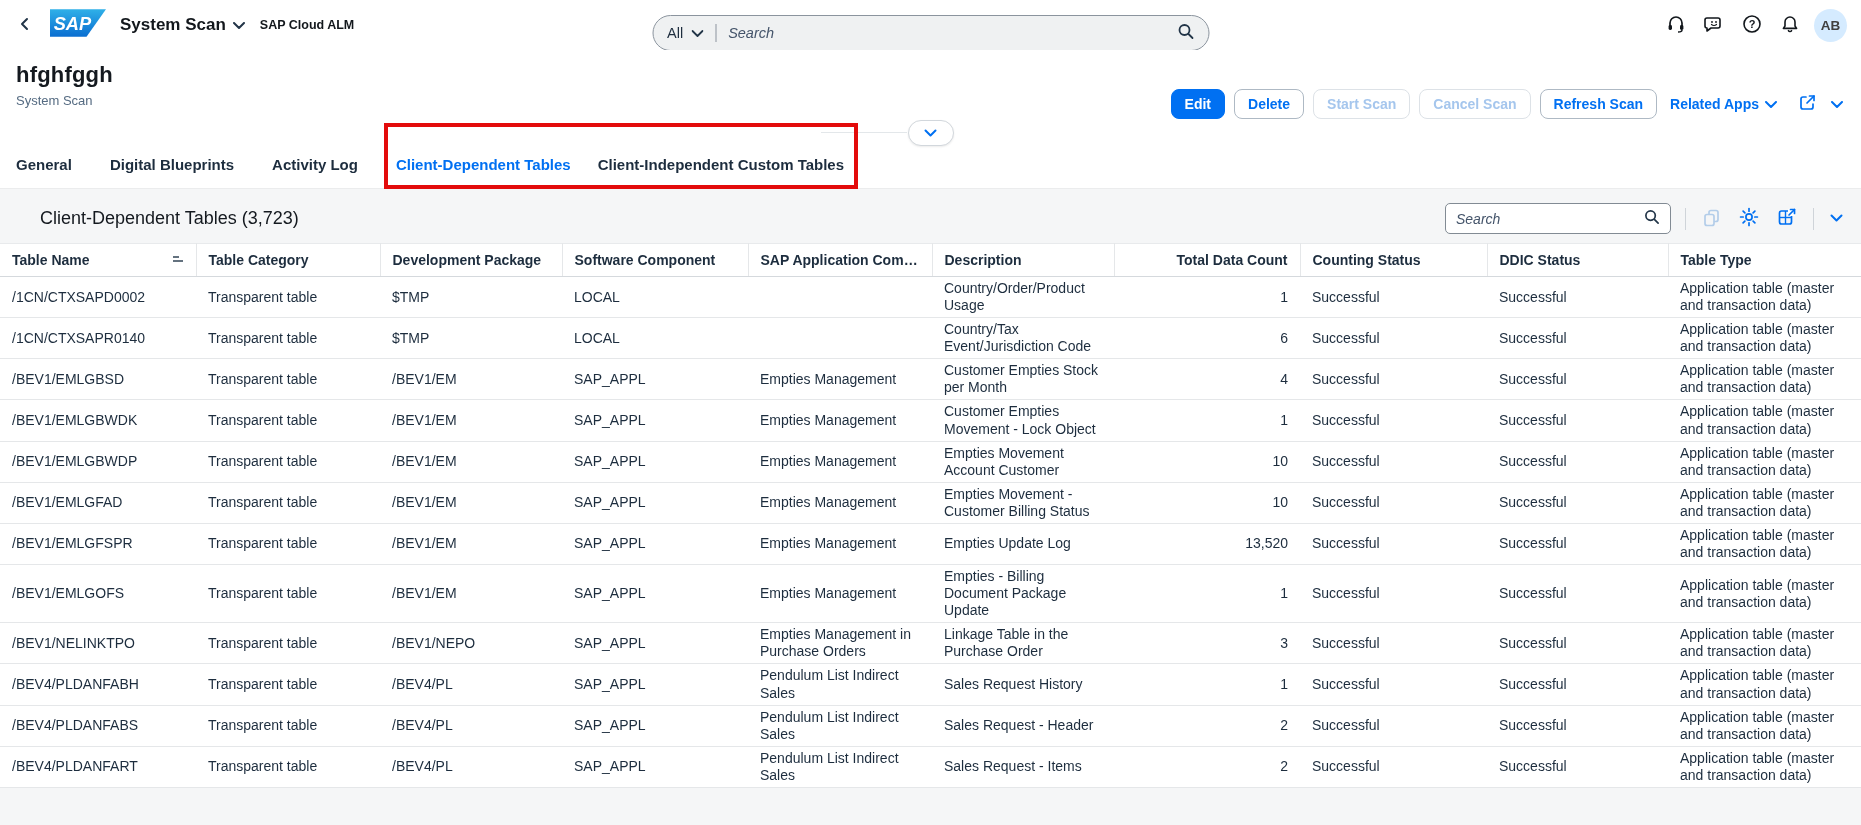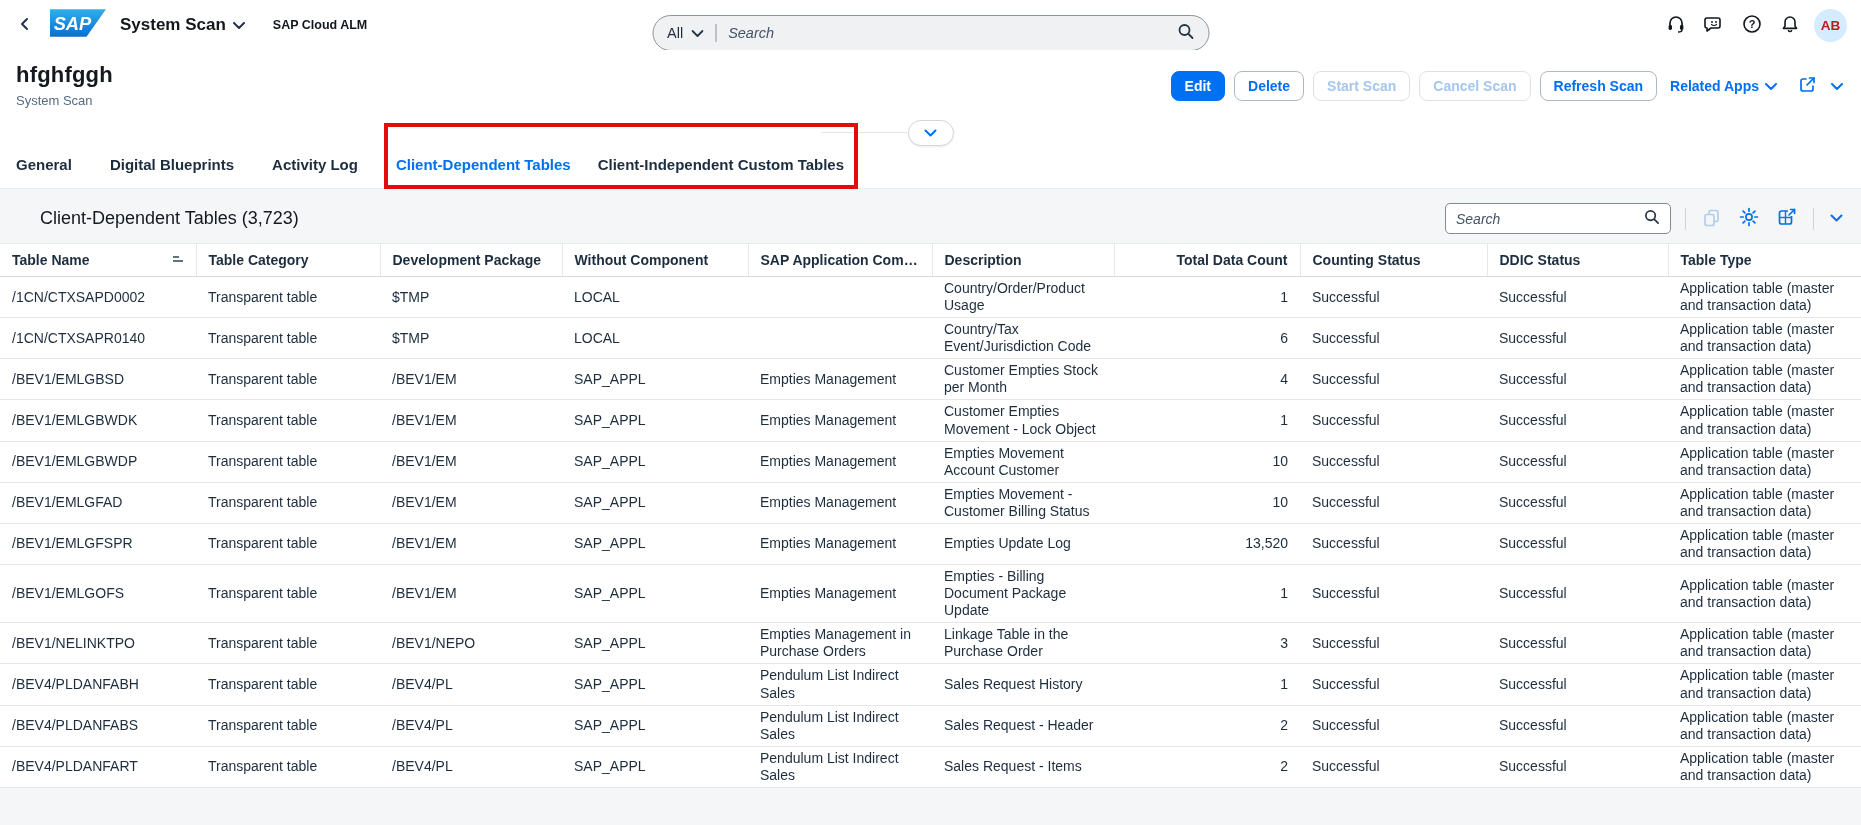--- a/index.html
+++ b/index.html
@@ -4,36 +4,36 @@
 <style>
   * { margin:0; padding:0; box-sizing:border-box; }
   html,body { width:1861px; height:825px; overflow:hidden; background:#fff;
               font-family:"Liberation Sans", sans-serif; color:#1d2d3e; }
 
   
   .shell { position:relative; height:50px; background:#fff; display:flex; align-items:center; padding:0 14px; }
   .shell-left { display:flex; align-items:center; gap:14px; }
   .icon-btn { background:none; border:none; cursor:pointer; display:flex; align-items:center; justify-content:center; padding:4px; }
   .app-title { font-size:17px; font-weight:700; color:#12171c; display:flex; align-items:center; gap:7px; cursor:pointer; }
-  .product-name { font-size:12.5px; font-weight:700; color:#12171c; margin-left:14px; }
+  .product-name { font-size:12.5px; font-weight:700; color:#12171c; margin-left:1px; }
   .shell-search { position:absolute; left:50%; top:15px; transform:translateX(-50%);
                   width:557px; height:36px; background:#eff1f2; border:1px solid #8b949e; border-radius:18px;
                   display:flex; align-items:center; padding:0 14px; gap:8px; }
   .shell-search .scope { font-size:14.5px; color:#1d2d3e; }
   .shell-search .divider { width:1px; height:18px; background:#8b949e; margin:0 4px; }
   .shell-search .ph { font-size:14.5px; font-style:italic; color:#44546a; flex:1; }
   .shell-right { margin-left:auto; display:flex; align-items:center; gap:10px; }
-  .avatar { width:33px; height:33px; border-radius:50%; background:#d5ebff; color:#b91c1c;
+  .avatar { width:33px; height:33px; border-radius:50%; background:#d5ebff; color:#404040;
             font-size:13.5px; font-weight:700; display:flex; align-items:center; justify-content:center; cursor:pointer; }
 
   
   .page-header { position:relative; height:90px; background:#fff; padding:12px 16px 0; }
   .obj-title { font-size:22px; font-weight:700; color:#14191f; letter-spacing:.2px; }
   .obj-subtitle { margin-top:5px; font-size:13px; color:#556b82; }
-  .actions { position:absolute; top:21px; right:14px; display:flex; align-items:center; gap:9px; }
+  .actions { position:absolute; top:39px; right:14px; display:flex; align-items:center; gap:9px; }
   .btn { height:30px; padding:0 13px; border-radius:8px; font-family:"Liberation Sans",sans-serif;
          font-size:14px; font-weight:700; background:#fff; color:#0070f2; border:1px solid #aeb9c4; cursor:pointer; }
   .btn.primary { background:#0070f2; border-color:#0070f2; color:#fff; }
   .btn.disabled { color:#a5c6ed; border-color:#dde2e7; cursor:default; }
   .btn.ghost { border:none; background:none; display:flex; align-items:center; gap:6px; padding:0 4px; }
   .share-group { display:flex; align-items:center; gap:6px; margin-left:4px; }
 
   
   .tabstrip { position:relative; height:48px; background:#fff; display:flex; align-items:stretch; gap:38px; padding:0 16px;
               box-shadow:0 1px 0 rgba(0,0,0,.04); }
@@ -305,21 +305,21 @@
             <span>
               <svg width="12" height="11" viewBox="0 0 12 11">
                   <line x1="1" y1="3" x2="7" y2="3" stroke="#223548" stroke-width="1.4"></line>
                   <line x1="1" y1="7" x2="11" y2="7" stroke="#223548" stroke-width="1.4"></line>
                 </svg>
             </span>
           </div>
         </th>
         <th>Table Category</th>
         <th>Development Package</th>
-        <th>Without Component</th>
+        <th>Software Component</th>
         <th>SAP Application Compon...</th>
         <th>Description</th>
         <th class="num">Total Data Count</th>
         <th>Counting Status</th>
         <th>DDIC Status</th>
         <th>Table Type</th>
       </tr>
     </thead>
     <tbody>
   <tr>

